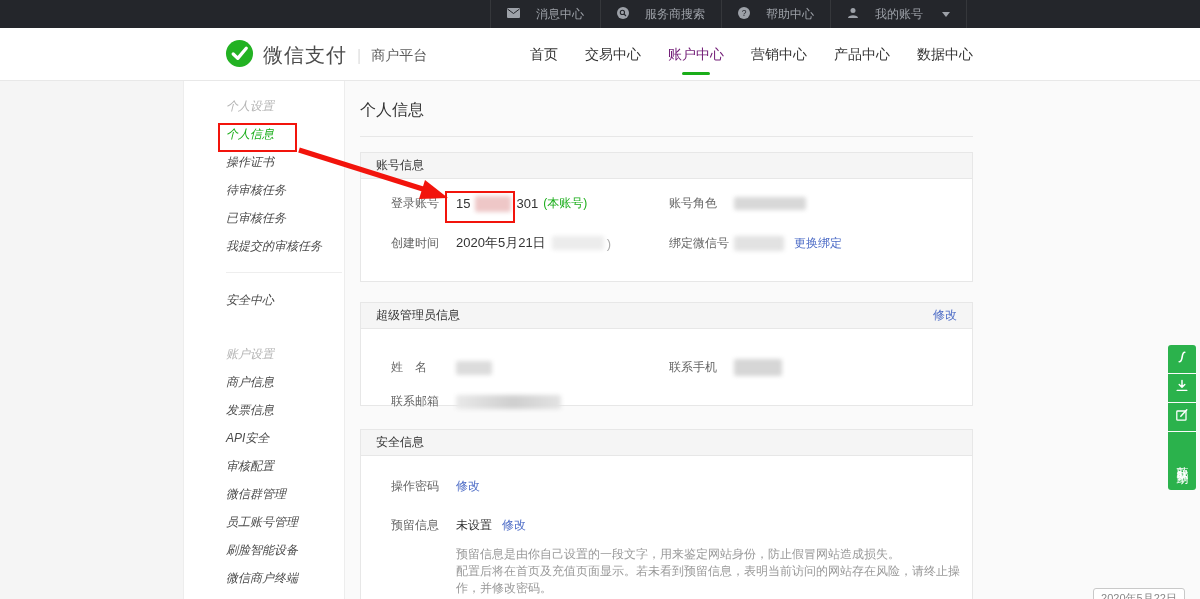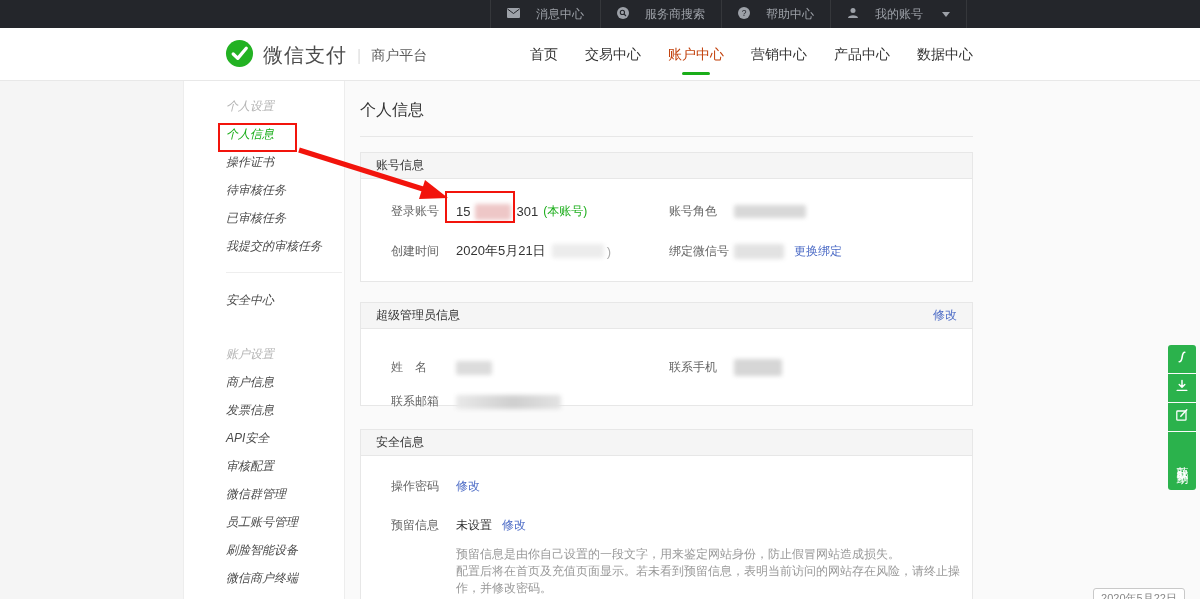--- a/index.html
+++ b/index.html
@@ -21,21 +21,21 @@
   .topbar-item:last-child { border-right:1px solid rgba(255,255,255,0.08); }
   .caret-down { width:0; height:0; border-left:4px solid transparent; border-right:4px solid transparent; border-top:5px solid #9da1a8; margin-left:3px; }
   
   .header { position:absolute; top:28px; left:0; right:0; height:52px; background:#fff; border-bottom:1px solid #e8e8e8; z-index:2; }
   .brand { position:absolute; left:225px; top:11px; display:flex; align-items:center; }
   .brand-name { font-size:20px; color:#4c4c4c; letter-spacing:1px; margin-left:9px; }
   .brand-sep { color:#e0e0e0; font-size:16px; margin:0 10px; }
   .brand-sub { font-size:14px; color:#5c5c5c; }
   .mainnav { position:absolute; right:227px; top:0; height:52px; display:flex; align-items:stretch; gap:27px; }
   .nav-item { font-size:14px; color:#333; line-height:52px; position:relative; cursor:pointer; white-space:nowrap; }
-  .nav-item.active { color:#c2410c; }
+  .nav-item.active { color:#701a75; }
   .nav-item.active::after { content:""; position:absolute; left:50%; transform:translateX(-50%); bottom:5px; width:28px; height:3px; background:#1aad19; border-radius:2px; }
   
   .sidebar {
     position:absolute; left:183px; top:80px; width:162px; bottom:0; background:#fff;
     border-left:1px solid #ededed; border-right:1px solid #ededed; box-sizing:border-box; padding-top:12px;font-style:italic;
   }
   .side-label { height:28px; line-height:28px; padding-left:42px; font-size:12px; color:#b5b5b5; }
   .side-item { height:28px; line-height:28px; padding-left:42px; font-size:12px; color:#4a4a4a; cursor:pointer; white-space:nowrap; }
   .side-item.active { color:#1aad19; }
   .side-divider { border-top:1px solid #eee; margin:12px 2px 13px 42px; }
@@ -187,21 +187,21 @@
   <main class="content">
     <div class="content-inner">
       <div class="page-title">个人信息</div>
       <div class="title-divider"></div>
 
       <section class="card card-1">
         <div class="card-header">
           <span>账号信息</span>
         </div>
         <div class="card-body">
-          <div class="form-row" style="margin-top:14px;">
+          <div class="form-row" style="margin-top:6px;">
             <div class="fcol fcol-left">
               <span class="flabel">登录账号</span>
               <span class="fvalue">
                 <span>15</span>
                 <span class="blur blur-login"></span>
                 <span>301</span>
               </span>
               <span class="tag-green">(本账号)</span>
             </div>
             <div class="fcol fcol-right">

